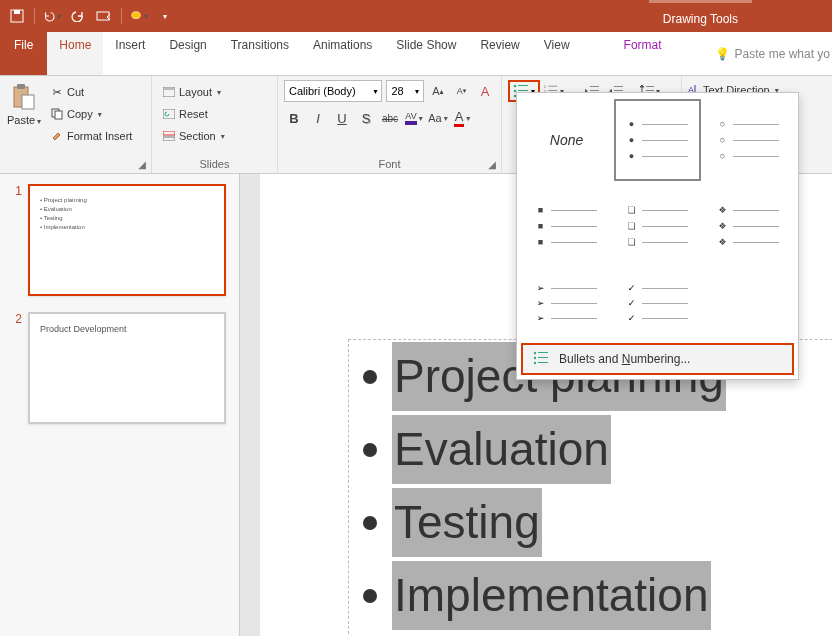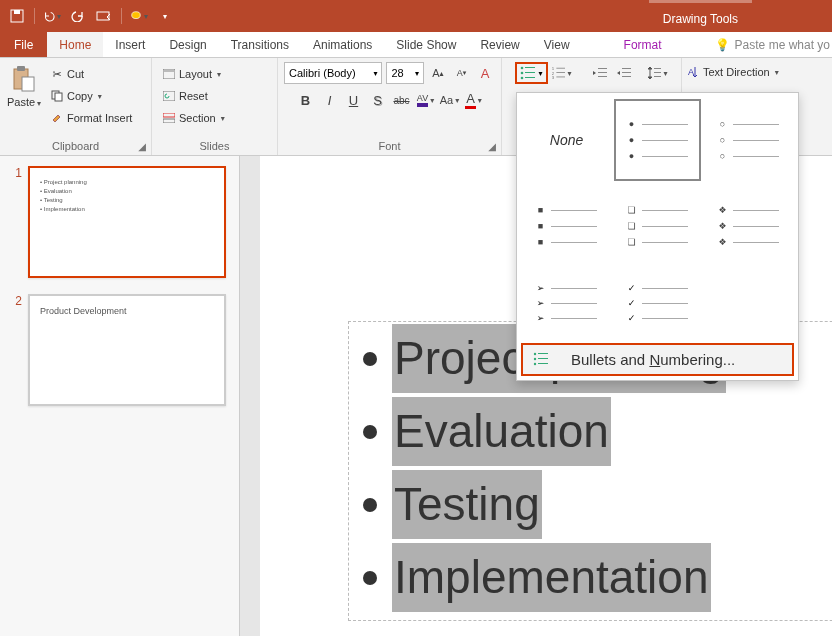--- a/index.html
+++ b/index.html
@@ -7,39 +7,39 @@
   
   
   .titlebar { height: 32px; background: #b7472a; color: #fff; display: flex; align-items: center; position: relative; }
   .qat { display: flex; align-items: center; gap: 8px; padding-left: 8px; }
   .qat-item { width: 18px; height: 18px; display: flex; align-items: center; justify-content: center; color: #fff; }
   .qat-divider { width: 1px; height: 16px; background: rgba(255,255,255,.3); }
   .title-text { position: absolute; left: 50%; transform: translateX(-50%); color: #fff; font-size: 12px; }
   .contextual { position: absolute; right: 80px; padding: 0 14px; height: 32px; line-height: 32px; color: #fff; border-top: 3px solid rgba(255,255,255,.35); font-size: 12px; }
   
   
-  .ribbon-tabs { height: 26px; background: #fff; display: flex; align-items: stretch; border-bottom: 1px solid #ccc; color: #444; }
+  .ribbon-tabs { height: 44px; background: #fff; display: flex; align-items: stretch; border-bottom: 1px solid #ccc; color: #444; }
   .tab { padding: 0 12px; line-height: 26px; font-size: 12px; cursor: pointer; }
   .tab.file { background: #b7472a; color: #fff; padding: 0 14px; }
   .tab.active { background: #f3f3f3; color: #b7472a; }
   .tab.format { color: #a21caf; }
   .tellme { margin-left: auto; display: flex; align-items: center; gap: 4px; color: #888; padding-right: 2px; }
   
   
   .ribbon { height: 98px; background: #f3f3f3; border-bottom: 1px solid #ccc; display: flex; position: relative; }
   .group { border-right: 1px solid #ddd; padding: 4px 6px 0 6px; position: relative; }
   .group-label { position: absolute; bottom: 0; left: 0; right: 0; height: 18px; line-height: 18px; color: #666; text-align: center; font-size: 11px; border-top: none; background: #f3f3f3; }
   .group-launcher { position: absolute; bottom: 2px; right: 3px; width: 12px; height: 12px; color: #777; font-size: 10px; text-align: center; }
   
   .bigbtn { width: 36px; text-align: center; font-size: 11px; color: #333; }
   .bigbtn .icon { height: 34px; display: flex; align-items: center; justify-content: center; font-size: 20px; }
   .bigbtn .lbl { line-height: 12px; }
   .caret::after { content: "▾"; font-size: 8px; margin-left: 2px; color: #555; }
   
-  .row { display: flex; align-items: center; gap: 4px; justify-content: center; }
+  .row { display: flex; align-items: center; gap: 4px; }
   .sm { font-size: 11px; color: #333; padding: 2px 4px; display: flex; align-items: center; gap: 3px; height: 20px; }
   .sm .ic { width: 14px; height: 14px; display: inline-flex; align-items: center; justify-content: center; }
   .font-combo { width: 100px; height: 22px; border: 1px solid #bbb; background: #fff; padding: 0 4px; display: flex; align-items: center; justify-content: space-between; font-size: 11px; }
   .size-combo { width: 38px; height: 22px; border: 1px solid #bbb; background: #fff; padding: 0 4px; display: flex; align-items: center; justify-content: space-between; font-size: 11px; }
   .iconbtn { width: 20px; height: 20px; display: flex; align-items: center; justify-content: center; color: #444; font-size: 13px; }
   
   
   .bullets-btn { border: 2px solid #d83b01; padding: 2px 3px; display: flex; align-items: center; gap: 2px; }
   
   
@@ -64,21 +64,21 @@
   .dropdown { position: absolute; top: 92px; left: 516px; width: 283px; background: #fff; border: 1px solid #c6c6c6; box-shadow: 0 4px 10px rgba(0,0,0,.2); z-index: 50; }
   .dd-grid { display: grid; grid-template-columns: repeat(3,1fr); gap: 4px; padding: 6px; }
   .dd-cell { height: 82px; border: 1px solid transparent; display: flex; flex-direction: column; align-items: center; justify-content: center; gap: 6px; font-size: 11px; color: #444; }
   .dd-cell.sel { border: 2px solid #888; background: #fff; }
   .dd-cell.none { font-style: italic; color: #333; font-size: 14px; }
   .dd-line { display: flex; align-items: center; gap: 6px; width: 60px; }
   .dd-line .mark { width: 8px; display: inline-flex; justify-content: center; font-size: 9px; }
   .dd-line .bar { flex: 1; height: 1px; background: #aaa; }
   .dd-grid2 { display: grid; grid-template-columns: repeat(3,1fr); gap: 4px; padding: 0 6px 6px 6px; }
   .dd-cell2 { height: 60px; display: flex; flex-direction: column; align-items: center; justify-content: center; gap: 5px; }
-  .dd-footer { border: 2px solid #d83b01; margin: 4px; padding: 6px 10px; display: flex; align-items: center; gap: 22px; font-size: 15px; color: #333; background: #f3f3f3; }
+  .dd-footer { border: 2px solid #d83b01; margin: 4px; padding: 6px 10px; display: flex; align-items: center; gap: 10px; font-size: 12px; color: #333; background: #f3f3f3; }
   .dd-footer .fic { width: 16px; height: 16px; }
   .dd-footer u { text-decoration: underline; }
   
   
   svg { display: block; }
 </style>
 </head>
 <body>
 
 <div class="titlebar">
@@ -167,21 +167,20 @@
         <div class="sm">
             <span class="ic">
               <svg width="12" height="12" viewBox="0 0 12 12">
                 <path d="M2 8 L7 3 L9 5 L4 10 Z" fill="#e8a33d" stroke="#a66"></path>
               </svg>
             </span>
             <span>Format Insert</span>
           </div>
       </div>
     </div>
-    <div class="group-label">Clipboard</div>
     <div class="group-launcher">◢</div>
   </div>
 
   <div class="group" style="width:126px">
     <div style="display:flex;gap:4px">
       <div style="display:flex;flex-direction:column;gap:2px;padding-top:2px">
         <div class="sm caret">
             <span class="ic">
               <svg width="12" height="10" viewBox="0 0 12 10">
                 <rect x="0" y="0" width="12" height="10" fill="none" stroke="#777"></rect>

